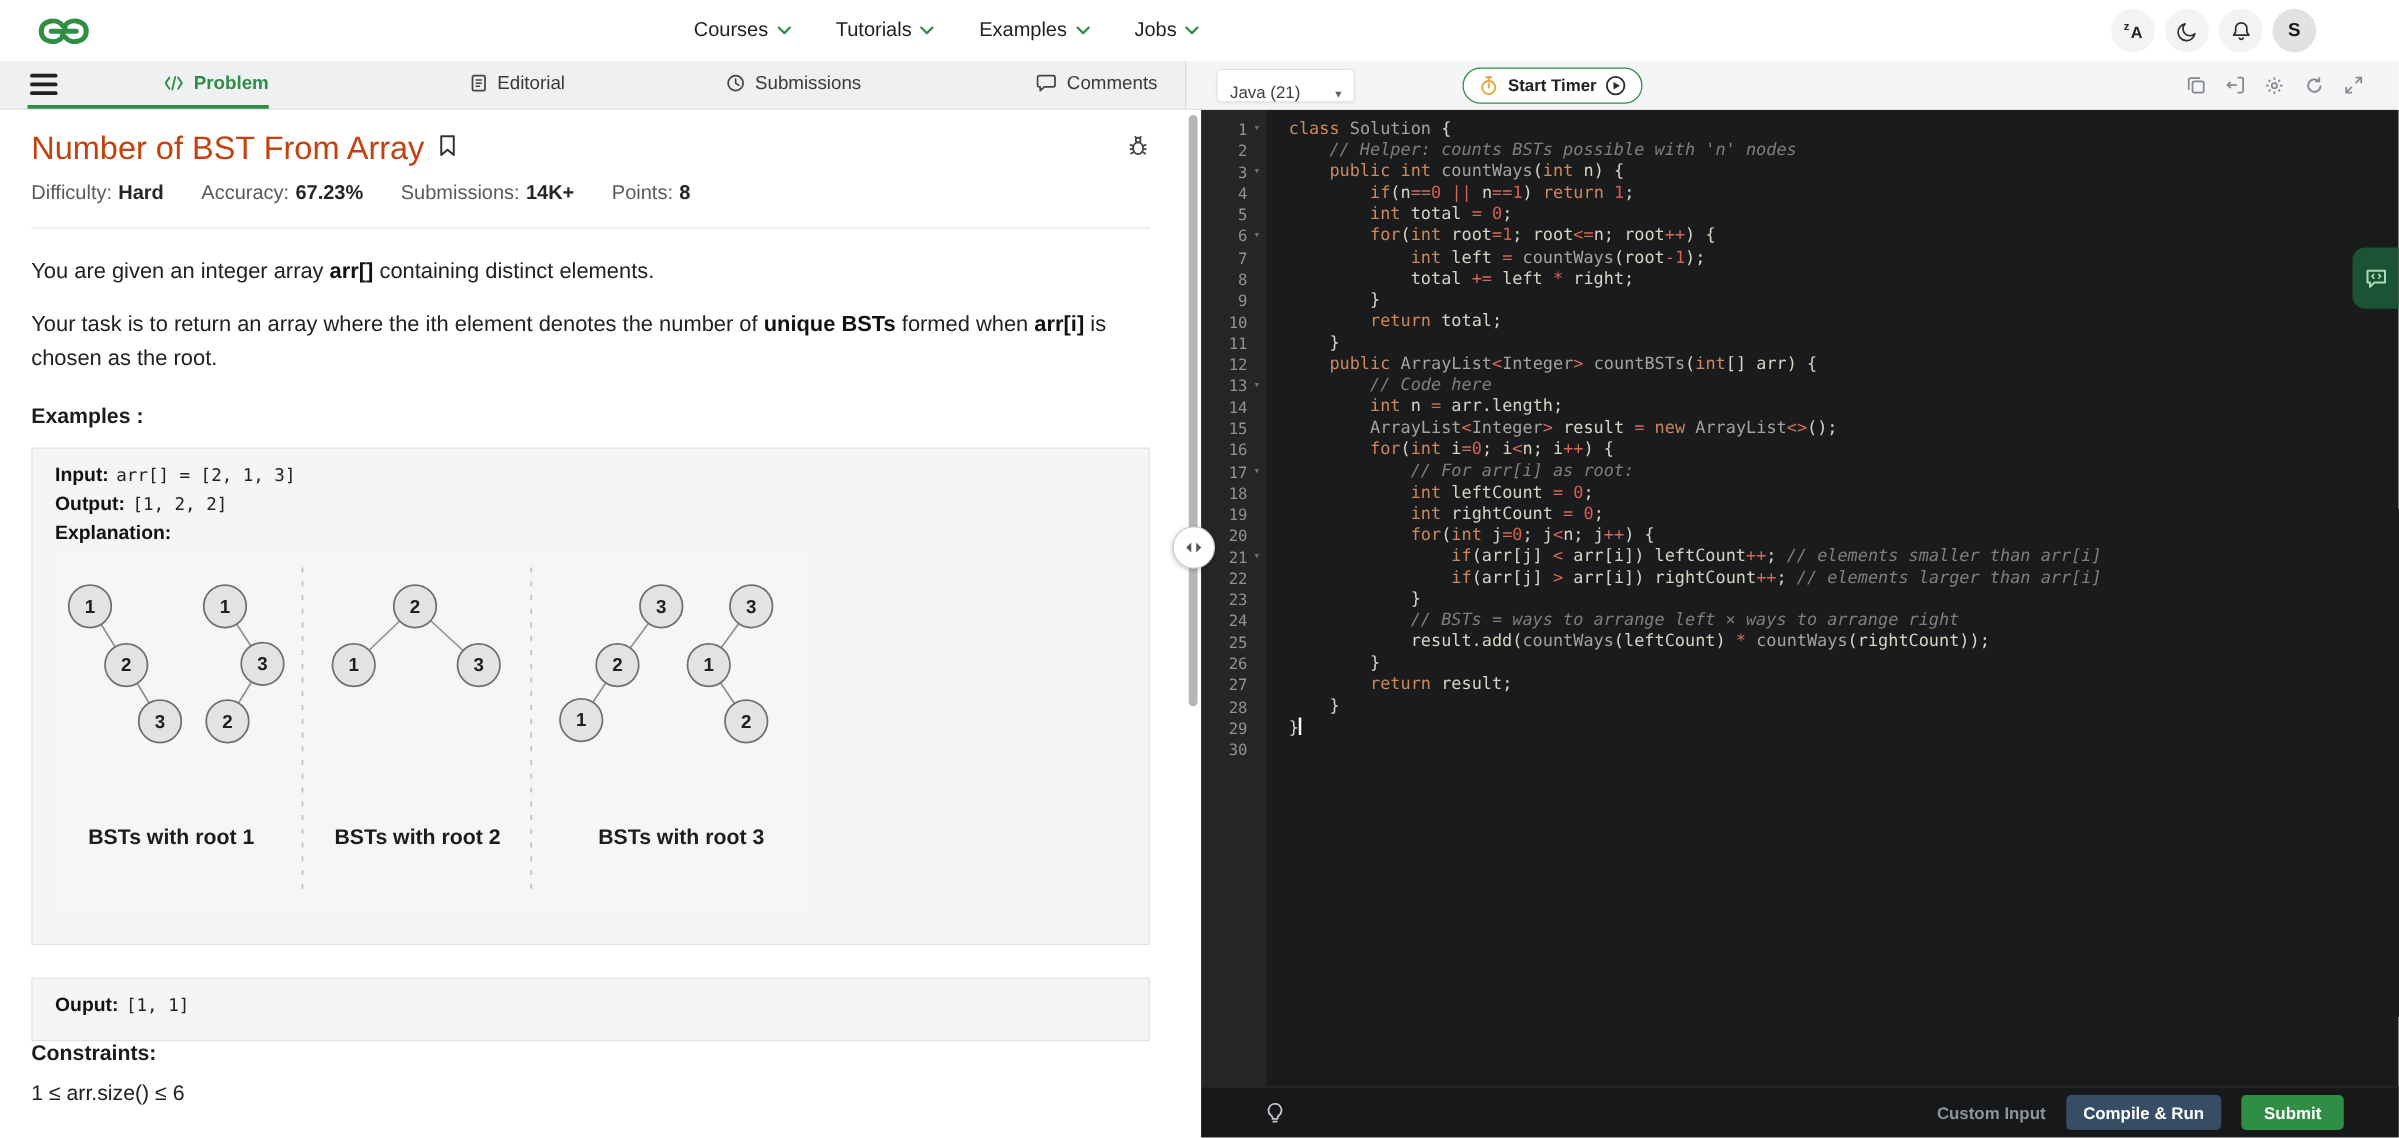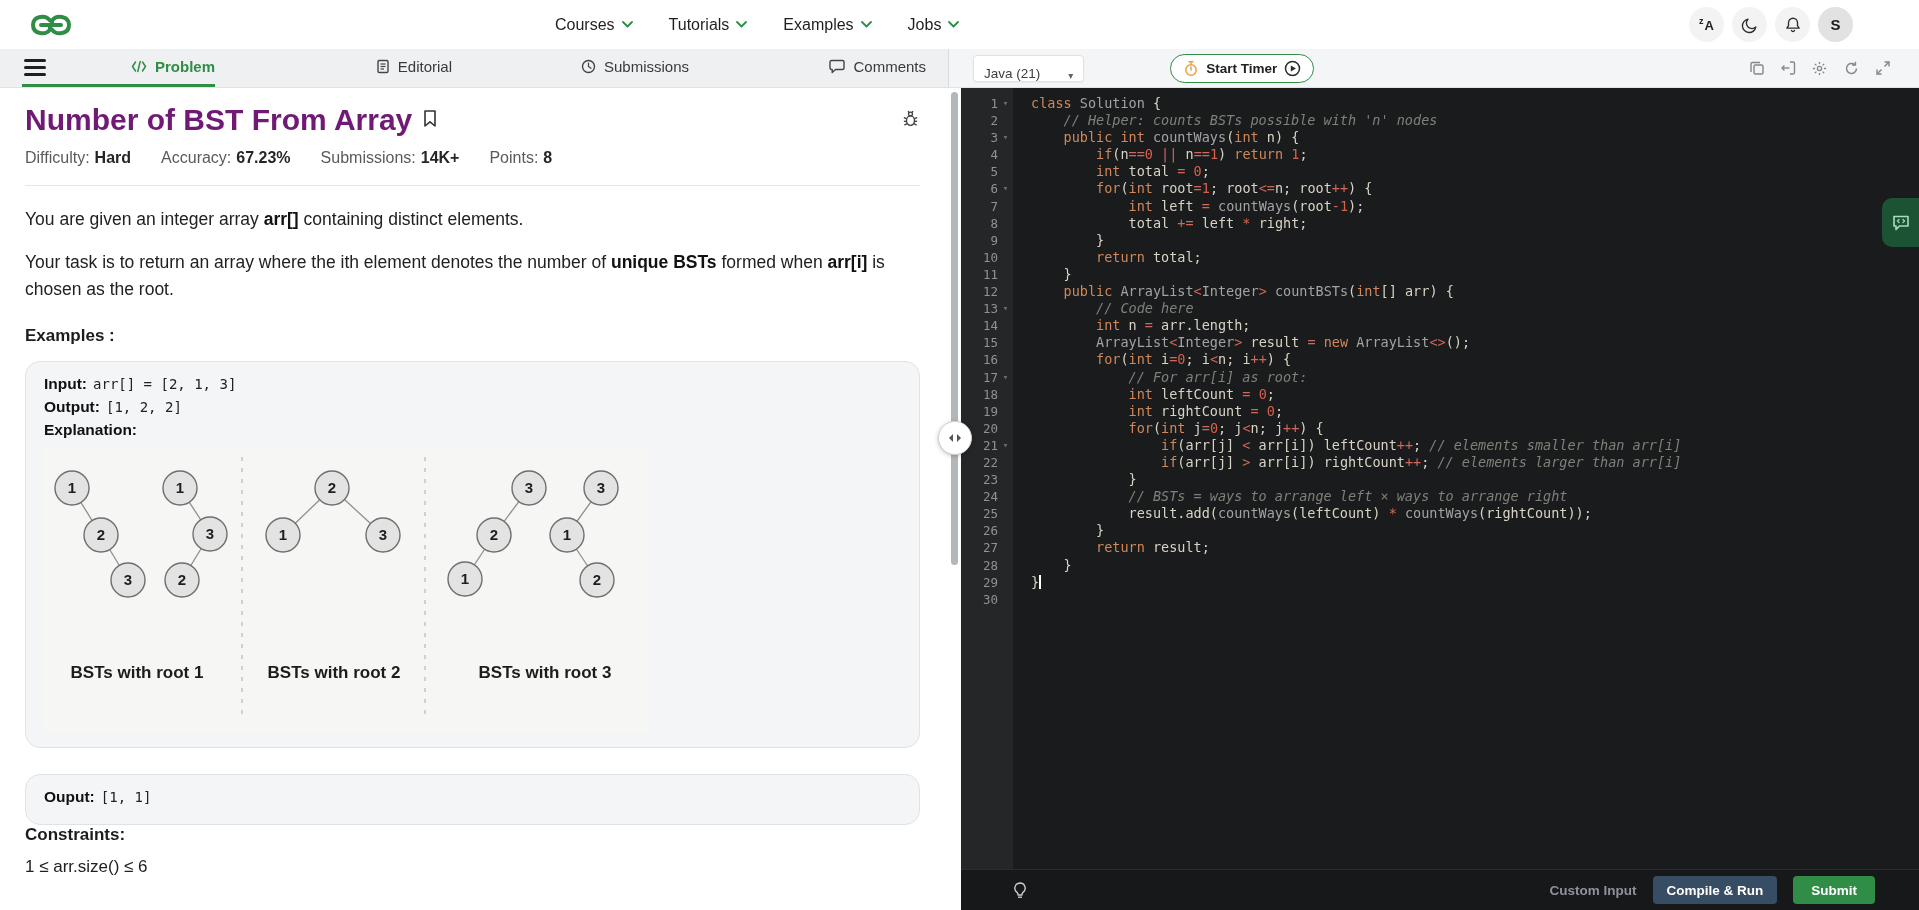--- a/index.html
+++ b/index.html
@@ -37,29 +37,29 @@
   
   .main{display:flex;height:822px}
   .problem-panel{width:948px;background:#fff;padding:15px 28px 0 25px;overflow:hidden}
   .splitter{width:13px;position:relative;background:#fff}
   .split-bar{position:absolute;left:3px;top:4px;width:7px;height:473px;background:#b4b7b9;border-radius:4px}
   .split-handle{position:absolute;left:-10px;top:333px;width:34px;height:34px;border-radius:50%;background:#fff;border:1px solid #d2d2d2;box-shadow:0 1px 4px rgba(0,0,0,.25);display:flex;align-items:center;justify-content:center;cursor:col-resize;z-index:5}
   .editor-panel{flex:1;background:#1a1b1c;position:relative}
 
   
   .title-row{display:flex;align-items:center;gap:10px}
-  .title-row h1{font-size:30px;font-weight:700;color:#701a75}
+  .title-row h1{font-size:26px;font-weight:400;color:#c2410c}
   .bug{margin-left:auto;cursor:pointer}
   .meta-row{display:flex;gap:30px;margin-top:12px;font-size:16px;color:#5a5a5a}
   .meta-row .mv{font-weight:700;color:#262626;margin-left:5px}
   .problem-panel hr{border:none;border-top:1px solid #e4e6e8;margin:18px 0 20px}
   .desc p{font-size:17.5px;line-height:1.5;color:#212121;margin-bottom:17px;max-width:920px}
   .desc b{color:#111}
   .exh{font-size:17px;font-weight:700;color:#1c1c1c;margin-top:24px}
-  .example-box{margin-top:15px;background:#f4f5f7;border:1px solid #dfe2e6;border-radius:15px;padding:13px 18px 14px}
+  .example-box{margin-top:15px;background:#f4f5f7;border:1px solid #dfe2e6;border-radius:1px;padding:13px 18px 24px}
   .exline{margin-bottom:5px;font-size:15.5px;color:#111}
   .exline b{font-weight:700}
   .exline .mono{font-family:"DejaVu Sans Mono",monospace;font-size:14px;color:#222;margin-left:6px}
   .diagram{margin-top:8px;background:#f6f6f4;width:604px;padding:0}
   .constraints-h{font-size:17px;font-weight:700;color:#1c1c1c;}
   .constraint{font-size:17px;color:#212121;margin-top:12px}
   svg text{font-family:"Liberation Sans",sans-serif}
   .sep{stroke:#c4c4c4;stroke-width:1.5;stroke-dasharray:4 7}
   .tedge{stroke:#8f8f8f;stroke-width:1.3}
   .tnode{fill:#e3e3e3;stroke:#6f6f6f;stroke-width:1.4}

